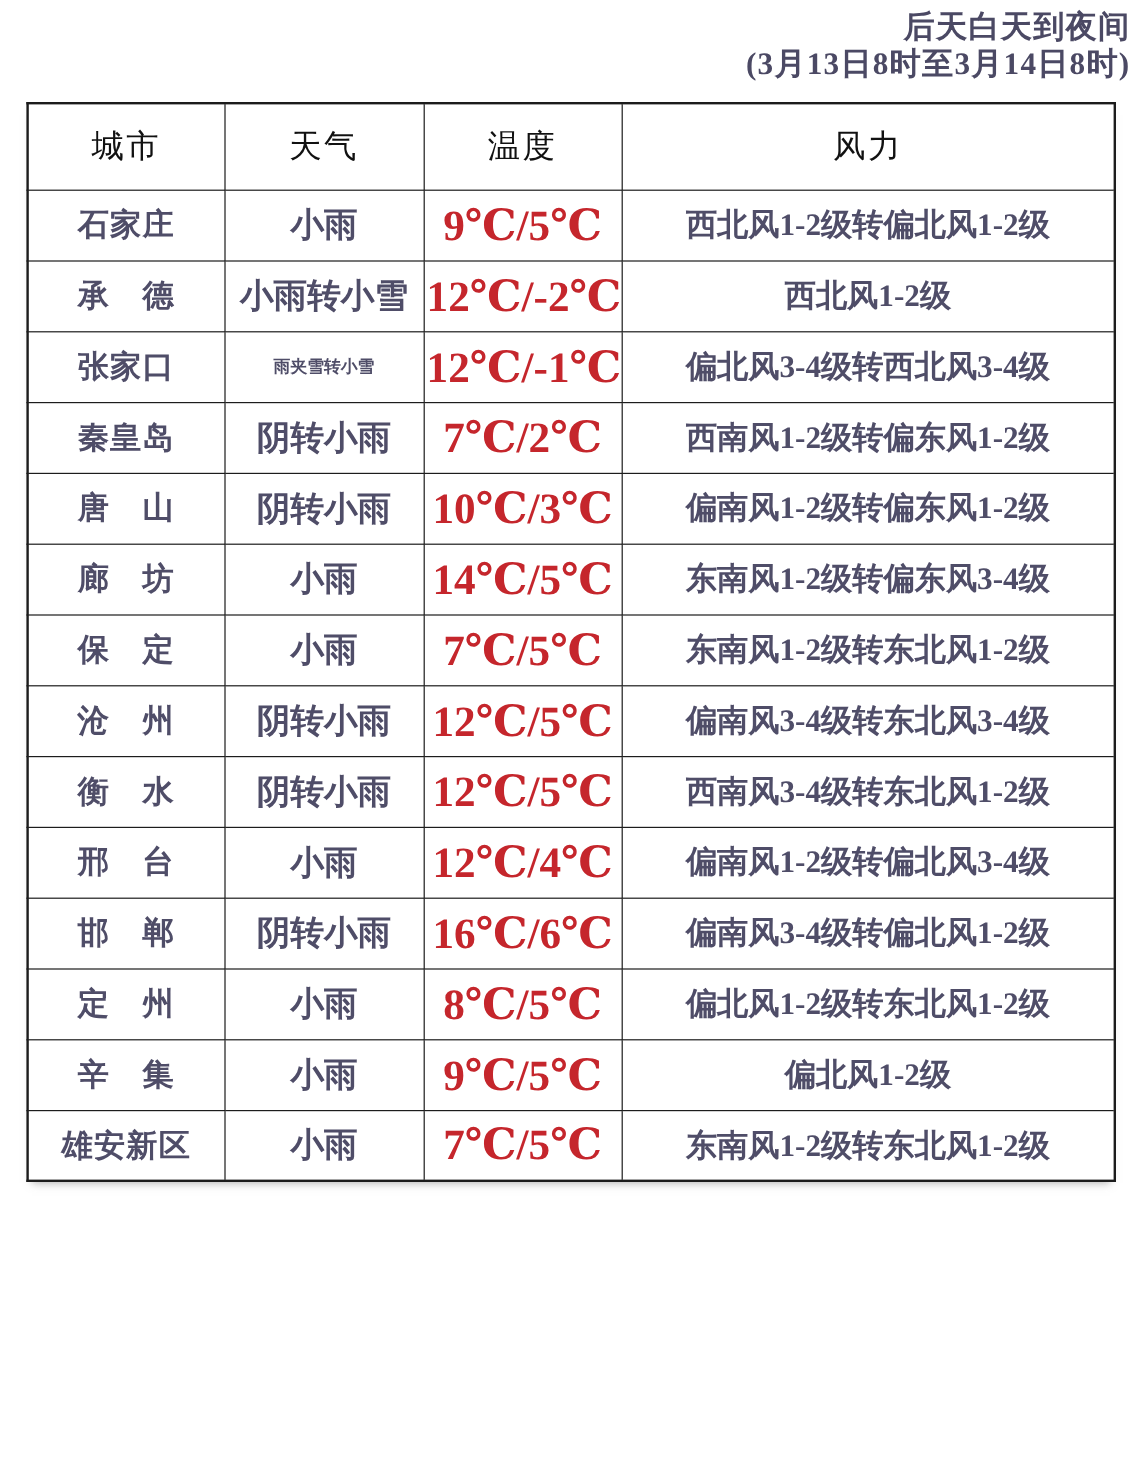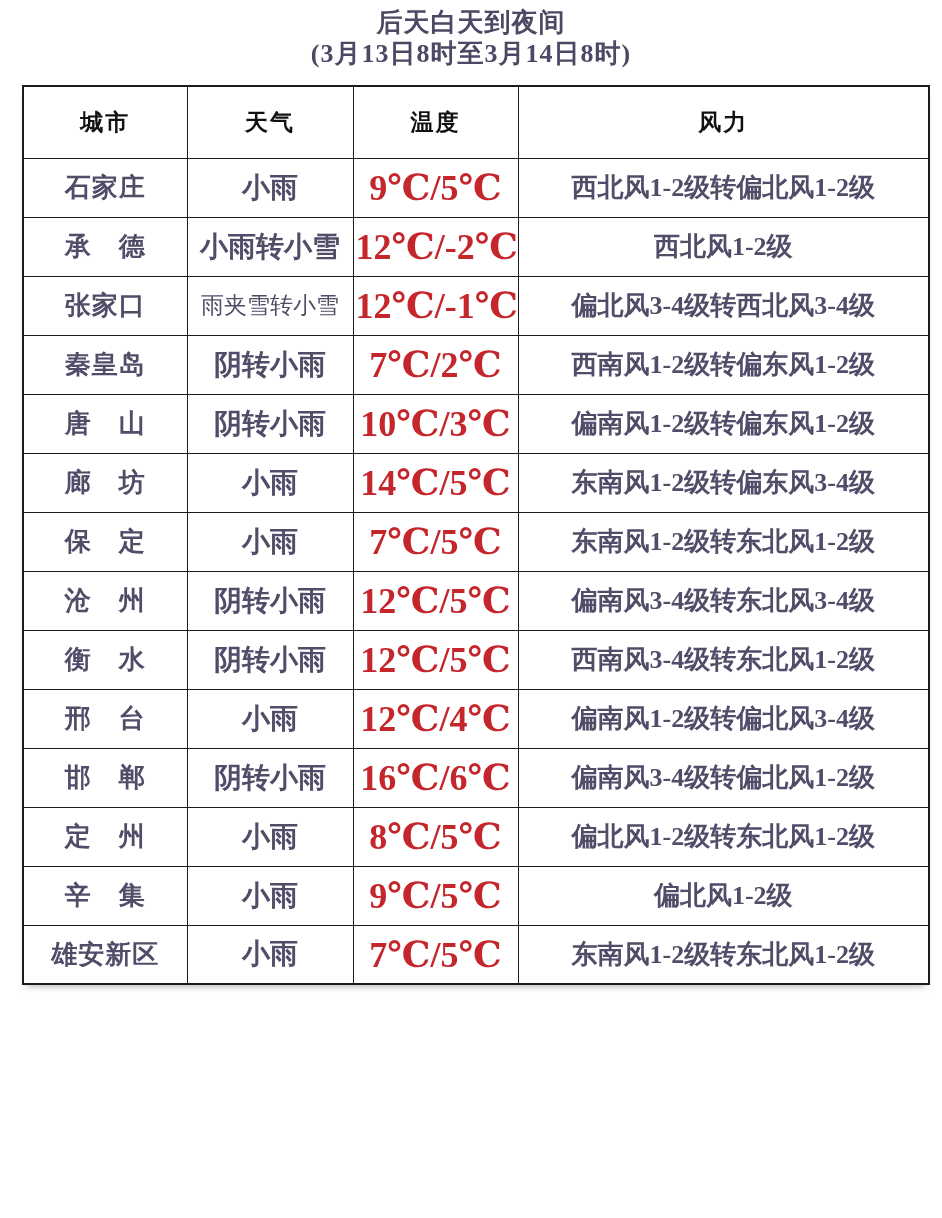--- a/index.html
+++ b/index.html
@@ -12,21 +12,21 @@
   }
   *{box-sizing:border-box;}
   html,body{margin:0;padding:0;}
   body{
     width:942px;height:1218px;
     background:var(--bg);
     font-family:"Liberation Serif","DejaVu Serif",serif;
     overflow:hidden;position:relative;
   }
   .title-block{
-    text-align:center;
+    text-align:right;
     padding-top:7px;
     color:var(--title-color);
     font-weight:bold;
     font-size:26px;
     line-height:31px;
     letter-spacing:1px;
   }
   table.forecast{
     position:absolute;
     left:22px;top:85px;
@@ -46,40 +46,40 @@
     text-align:center;
     vertical-align:middle;
     padding:0 2px;
     overflow:hidden;
     white-space:nowrap;
   }
   thead tr{height:72px;}
   tbody tr{height:59px;}
   th{
     font-family:"Liberation Sans","DejaVu Sans",sans-serif;
-    font-weight:bold;
-    font-size:23px;
+    font-weight:normal;
+    font-size:27px;
     color:var(--header-text);
     letter-spacing:2px;
     margin-left:45px;
   }
   td.city{
     font-size:26px;
     font-weight:600;
     color:var(--body-text);
     letter-spacing:1px;
   }
   td.weather{
     font-size:28px;
     font-weight:600;
     color:var(--body-text);
   }
   td.weather.small{
-    font-size:23px;
-    font-weight:400;
+    font-size:14px;
+    font-weight:700;
   }
   td.temp{
     font-size:36px;
     font-weight:600;
     color:var(--temp-text);
   }
   td.wind{
     font-size:26px;
     font-weight:700;
     color:var(--body-text);

